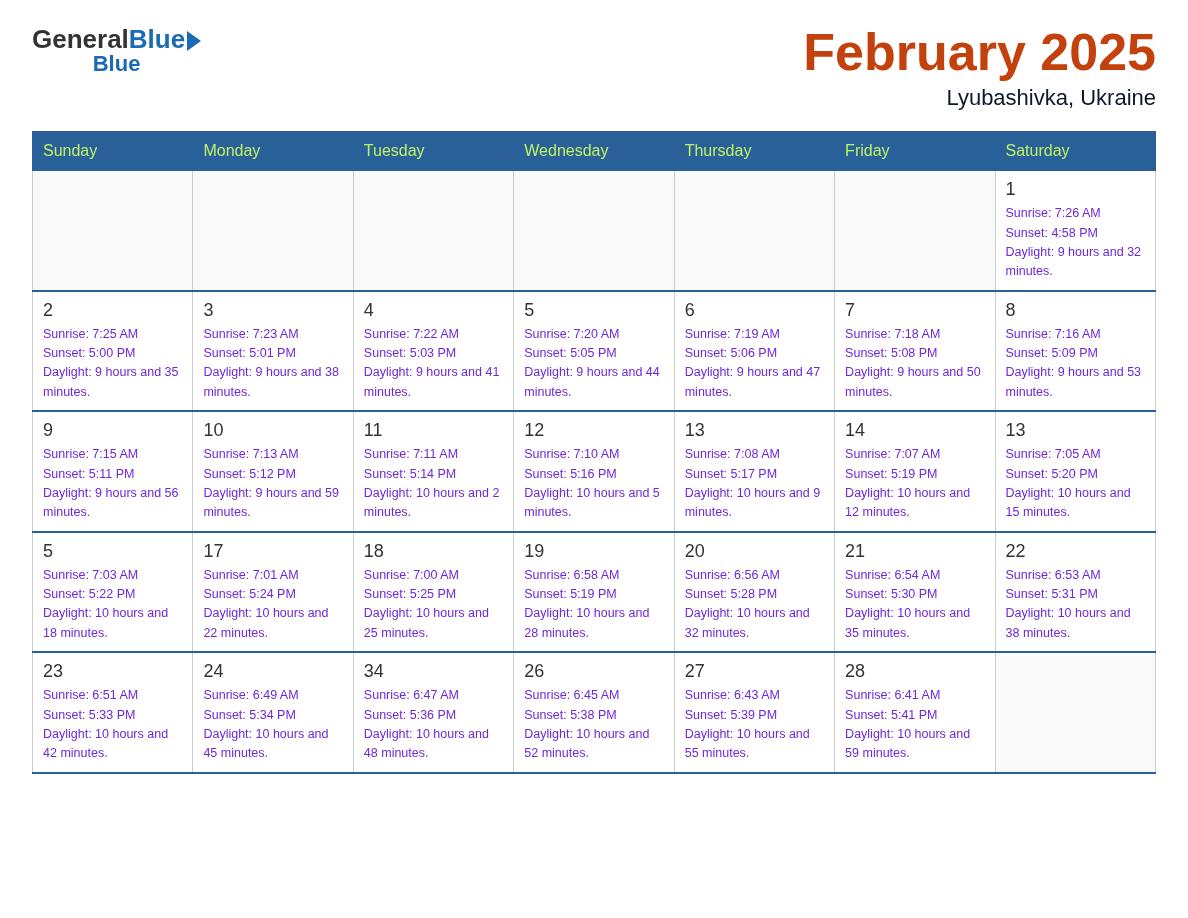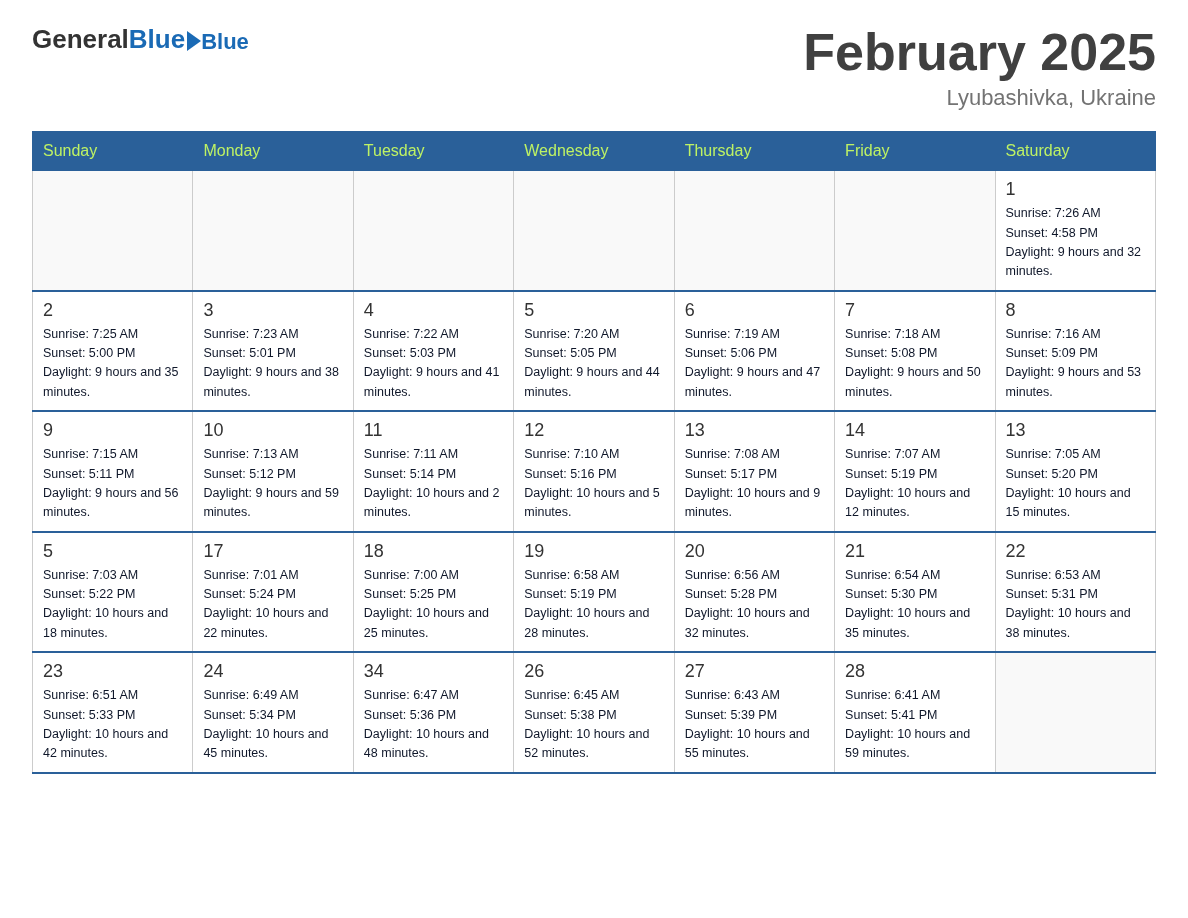--- a/index.html
+++ b/index.html
@@ -11,21 +11,22 @@
       min-height: 918px;
     }
     .header {
       display: flex;
       justify-content: space-between;
       align-items: flex-start;
       margin-bottom: 20px;
     }
     .logo {
       display: flex;
-      align-items: flex-end;
+      flex-direction: column;
+      align-items: center;
     }
     .logo-top {
       display: flex;
       align-items: center;
       font-size: 26px;
       font-weight: bold;
       color: #333;
     }
     .logo-blue {
       color: #1a6ab5;
@@ -46,27 +47,27 @@
       font-size: 22px;
       font-weight: bold;
       margin-top: -4px;
     }
     .title-block {
       text-align: right;
     }
     .title-block h1 {
       font-size: 52px;
       font-weight: 900;
-      color: #404040;
+      color: #c2410c;
       line-height: 1.1;
     }
     .title-block h2 {
       font-size: 22px;
       font-weight: normal;
-      color: #737373;
+      color: #0f172a;
       margin-top: 4px;
     }
     .calendar {
       width: 100%;
       border-collapse: collapse;
     }
     .calendar thead tr th {
       background: #2a6099;
       color: #bef264;
       font-size: 16px;
@@ -90,21 +91,21 @@
     }
     .day-number {
       font-size: 18px;
       color: #333;
       font-weight: normal;
       margin-bottom: 4px;
       display: block;
     }
     .day-info {
       font-size: 12.5px;
-      color: #0f172a;
+      color: #6d28d9;
       line-height: 1.55;
     }
     .calendar tbody tr {
       border-bottom: 2px solid #2a6099;
     }
   </style>
 </head>
 <body>
 
 <div class="header">

